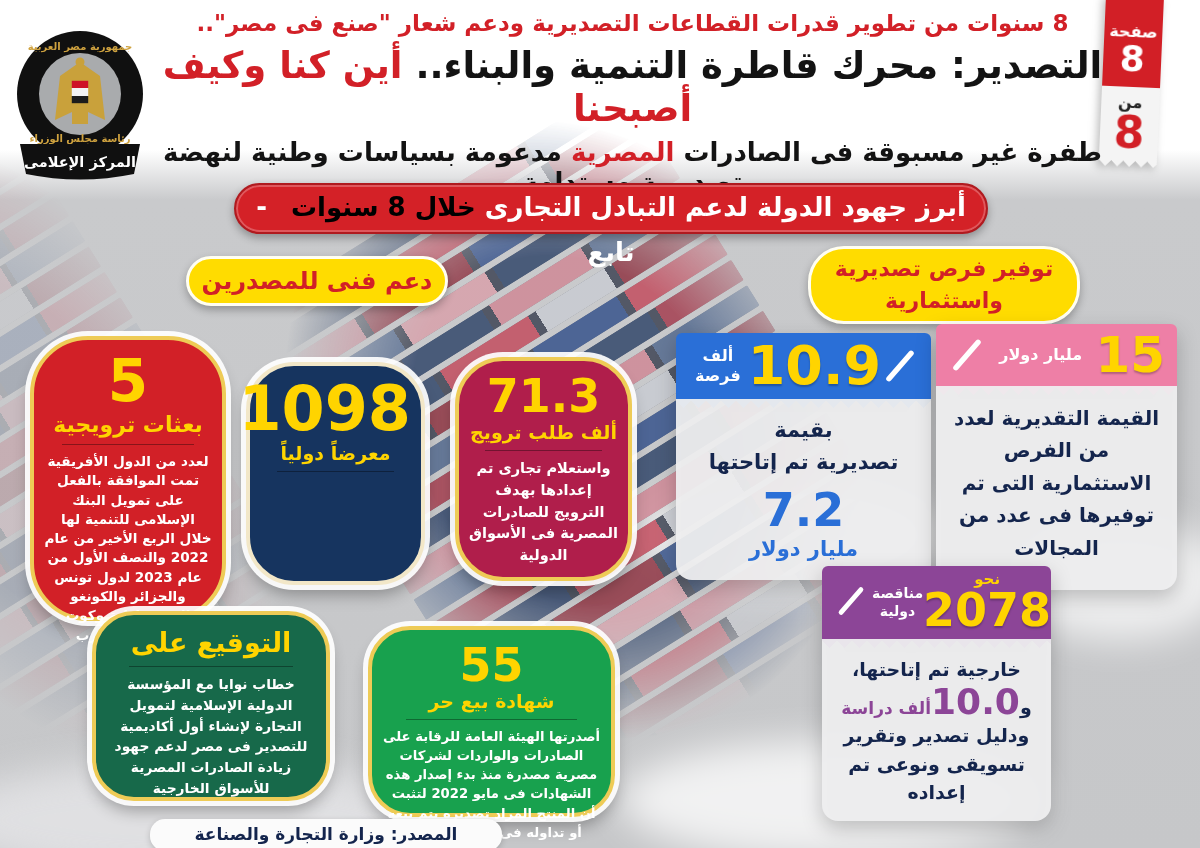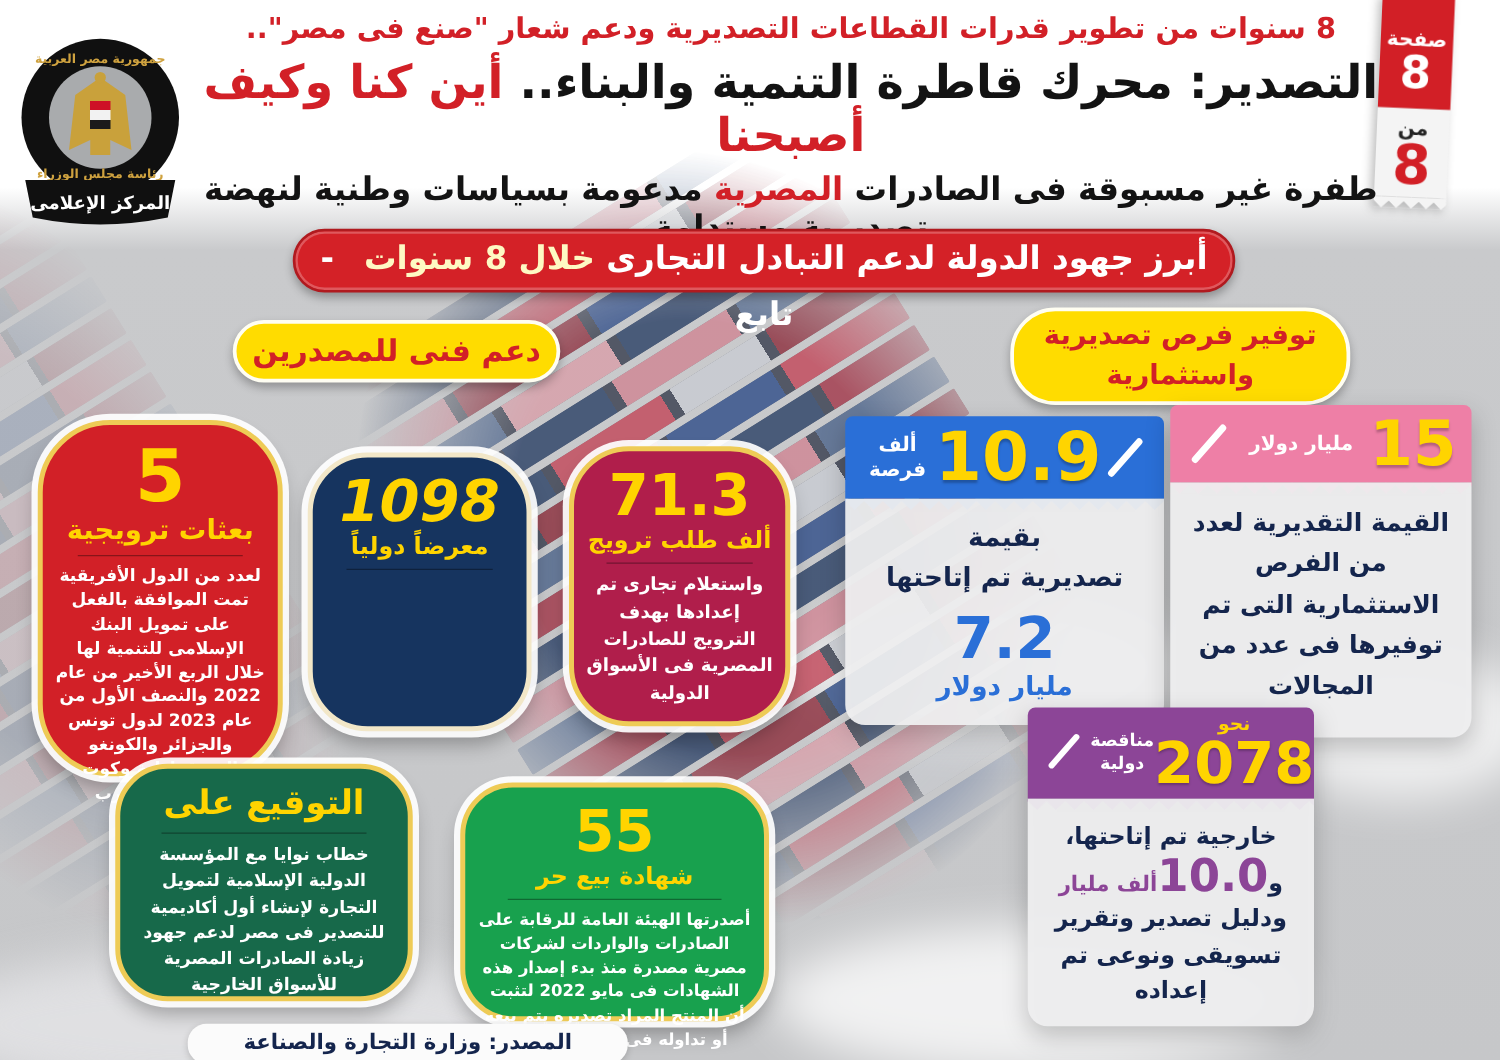--- a/index.html
+++ b/index.html
@@ -41,40 +41,40 @@
   
   .hdr{position:absolute;left:160px;top:10px;width:945px;text-align:center;font-weight:bold;}
   .tagline{font-size:23px;color:#d22027;margin-bottom:9px;}
   .title{font-size:37px;line-height:1.15;color:#131313;margin:0 0 7px;}
   .t-red{color:#d22027;}
   .subtitle{font-size:26px;color:#131313;}
 
   .banner{position:absolute;left:234px;top:183px;width:750px;height:47px;background:#d42127;
           border:2px solid #b01a1f;border-radius:26px;box-shadow:0 4px 8px rgba(0,0,0,.3), inset 0 0 0 2px rgba(255,255,255,.25);
           color:#fff;font-weight:bold;font-size:26px;text-align:center;line-height:45px;}
-  .banner .yellow{color:#fef9c3;margin-left:24px;}
+  .banner .yellow{color:#000000;margin-left:24px;}
 
   .pill{position:absolute;background:#ffdc00;color:#d22027;font-weight:bold;text-align:center;
         border:3px solid #fffef2;box-shadow:0 4px 8px rgba(0,0,0,.28);}
   .pill-left{left:186px;top:256px;width:256px;height:44px;border-radius:26px;font-size:24px;line-height:44px;}
   .pill-right{right:120px;top:246px;width:266px;height:68px;border-radius:36px;font-size:22px;line-height:1.45;padding-top:4px;}
 
   
   .sq{position:absolute;border:4px solid #eecb56;box-shadow:0 0 0 5px rgba(255,255,255,.92),0 10px 16px rgba(0,0,0,.3);
       color:#fff;font-weight:bold;text-align:center;box-sizing:border-box;padding:12px 10px;}
   .sq-num{color:#ffd400;line-height:1;}
   .sq-label{color:#ffd400;margin-top:2px;}
   .sq-div{height:0;border-top:1.5px solid rgba(0,0,0,.35);width:78%;margin:7px auto;}
   .sq-body{line-height:1.45;}
   .card-missions{left:30px;top:336px;width:196px;height:285px;border-radius:58px;background:#d22027;}
   .card-missions .sq-num{font-size:58px;}
   .card-missions .sq-label{font-size:22px;}
   .card-missions .sq-body{font-size:13.6px;line-height:1.42;}
   .card-exhibitions{left:246px;top:362px;width:179px;height:223px;border-radius:48px;background:#16345f;border-color:#f2e7c8;}
-  .card-exhibitions .sq-num{font-size:46px;font-style:italic;}
+  .card-exhibitions .sq-num{font-size:62px;}
   .card-exhibitions .sq-label{font-size:19px;}
   .card-exhibitions .sq-body{font-size:15px;line-height:1.5;}
   .card-promotion{left:455px;top:357px;width:177px;height:224px;border-radius:48px;background:#b01e4b;}
   .card-promotion .sq-num{font-size:46px;}
   .card-promotion .sq-label{font-size:19px;}
   .card-promotion .sq-body{font-size:14.5px;line-height:1.5;}
   .card-signing{left:92px;top:611px;width:238px;height:190px;border-radius:42px;background:#17694a;}
   .card-signing .sq-title{color:#ffd400;font-size:27px;line-height:1.2;}
   .card-signing .sq-body{font-size:13.8px;line-height:1.5;}
   .card-certificates{left:368px;top:626px;width:247px;height:191px;border-radius:42px;background:#18a14e;}
@@ -296,20 +296,20 @@
         <div>دولية</div>
       </span>
       <span class="num-stack">
         <div class="nahw">نحو</div>
         <div class="rc-num">2078</div>
       </span>
     </div>
     <div class="scallop s-purple"></div>
     <div class="rc-body">
       <div>خارجية تم إتاحتها،</div>
-      <div class="mix" dir="rtl"><span class="and">و</span><span class="big-purple">10.0</span><span class="purple-unit">ألف مليار</span></div>
+      <div class="mix" dir="rtl"><span class="and">و</span><span class="big-purple">10.0</span><span class="purple-unit">ألف دراسة</span></div>
       <div>ودليل تصدير وتقرير تسويقى ونوعى تم إعداده</div>
     </div>
   </div>
 
   <div class="source">المصدر: وزارة التجارة والصناعة</div>
 
 </div>
 
 </body></html>

